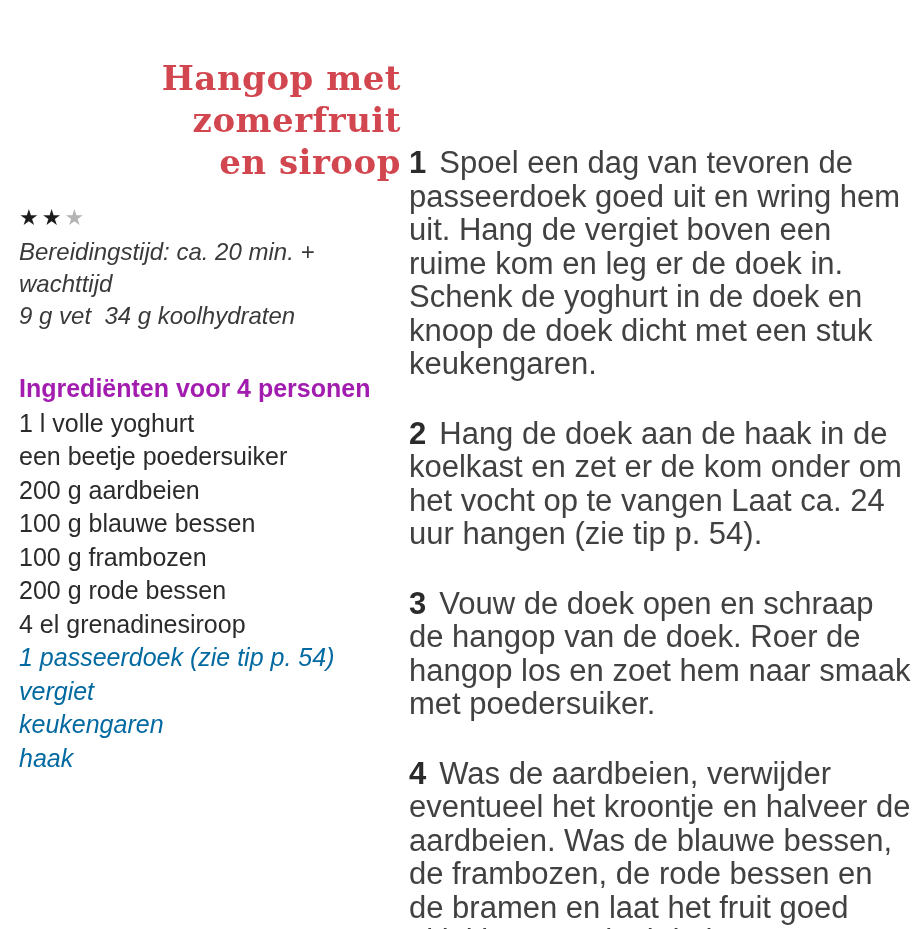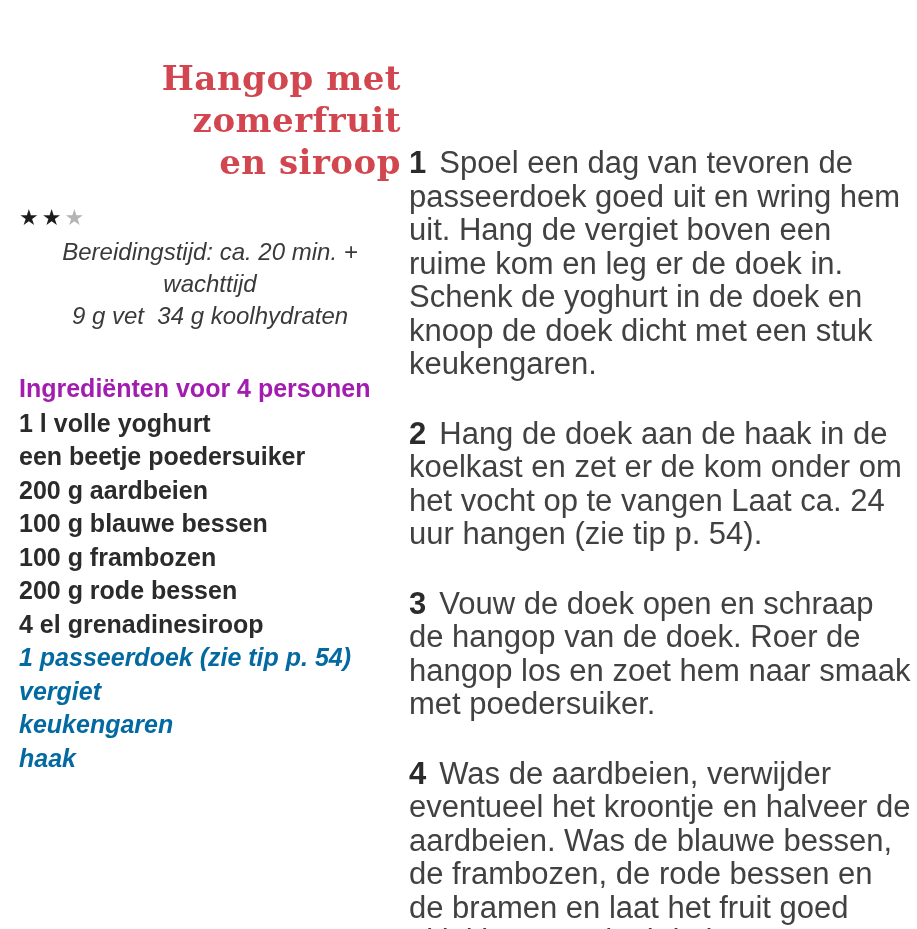--- a/index.html
+++ b/index.html
@@ -38,39 +38,37 @@
   }
   .star-filled { color: #1c1c1c; }
   .star-empty  { color: #b4b4b4; }
 
   .meta {
     margin-top: 6px;
     font-style: italic;
     font-size: 24px;
     line-height: 32px;
     color: #3a3a3a;
-    text-align: center;
   }
   .meta-line { white-space: pre-wrap; }
 
   .ingredients-heading {
     margin-top: 40px;
     font-weight: 700;
     font-size: 25px;
     line-height: 33px;
     color: #a21caf;
   }
   .ingredient-list {
     list-style: none;
     margin: 2px 0 16px 0;
     padding: 0;
     font-size: 25px;
     line-height: 33.5px;
     color: #2b2b2b;
-    font-weight: bold;
   }
   .ingredient-list li.it { font-style: italic; color: #0369a1; }
 
   
   .right-col {
     position: absolute;
     left: 409px;
     top: 146px;
     width: 502px;
   }

